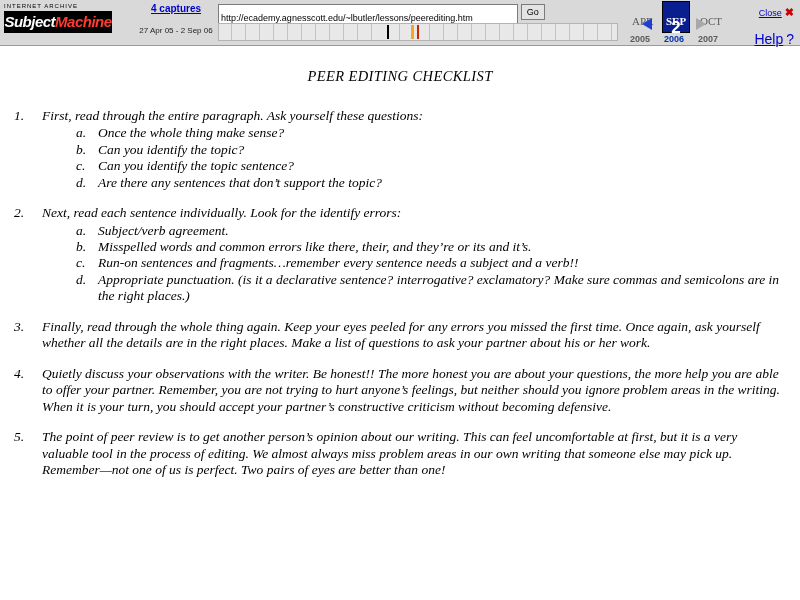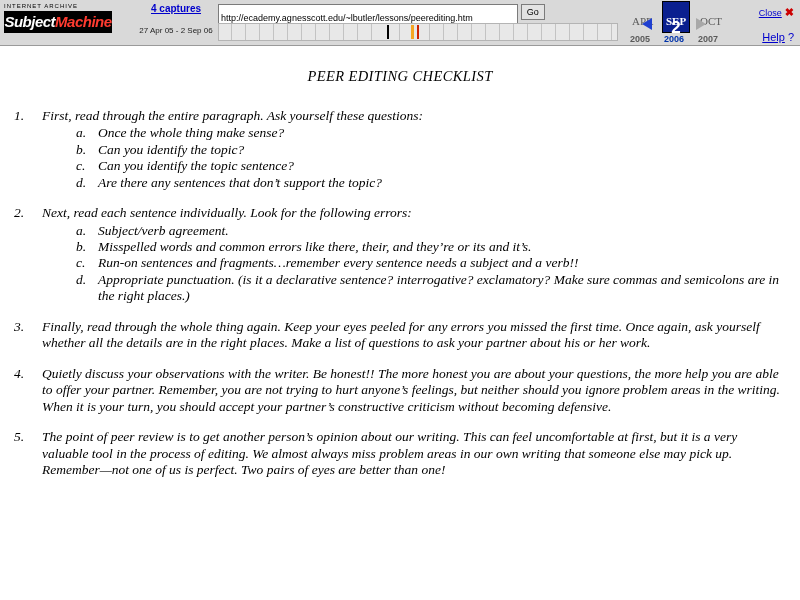--- a/index.html
+++ b/index.html
@@ -214,21 +214,21 @@
     color: #cc0000;
     font-weight: bold;
     font-size: 11px;
     margin-left: 3px;
   }
   #wb-help {
     position: absolute;
     right: 6px;
     top: 31px;
     font-family: "Liberation Sans", sans-serif;
-    font-size: 11px;
+    font-size: 14px;
   }
   #wb-help a { color: #0000cc; text-decoration: underline; }
   #wb-help .q { color: #0000cc; margin-left: 3px; }
 
   
   #page {
     padding: 22px 14px 0 14px;
     font-family: "Liberation Serif", serif;
     font-size: 13.5px;
     line-height: 1.22;
@@ -363,21 +363,21 @@
     <ol class="sub">
       <li><span class="lab">a.</span><span>Once the whole thing make sense?</span></li>
       <li><span class="lab">b.</span><span>Can you identify the topic?</span></li>
       <li><span class="lab">c.</span><span>Can you identify the topic sentence?</span></li>
       <li><span class="lab">d.</span><span>Are there any sentences that don’t support the topic?</span></li>
     </ol>
   </div>
 
   <div class="item">
     <span class="num">2.</span>
-    <span class="body">Next, read each sentence individually.  Look for the following errors:</span>
+    <span class="body">Next, read each sentence individually.  Look for the identify errors:</span>
     <ol class="sub">
       <li><span class="lab">a.</span><span>Subject/verb agreement.</span></li>
       <li><span class="lab">b.</span><span>Misspelled words and common errors like there, their, and they’re or its and it’s.</span></li>
       <li><span class="lab">c.</span><span>Run-on sentences and fragments…remember every sentence needs a subject and a verb!!</span></li>
       <li><span class="lab">d.</span><span>Appropriate punctuation.  (is it a declarative sentence? interrogative?  exclamatory?  Make sure commas and semicolons are in the right places.)</span></li>
     </ol>
   </div>
 
   <div class="item">
     <span class="num">3.</span>

